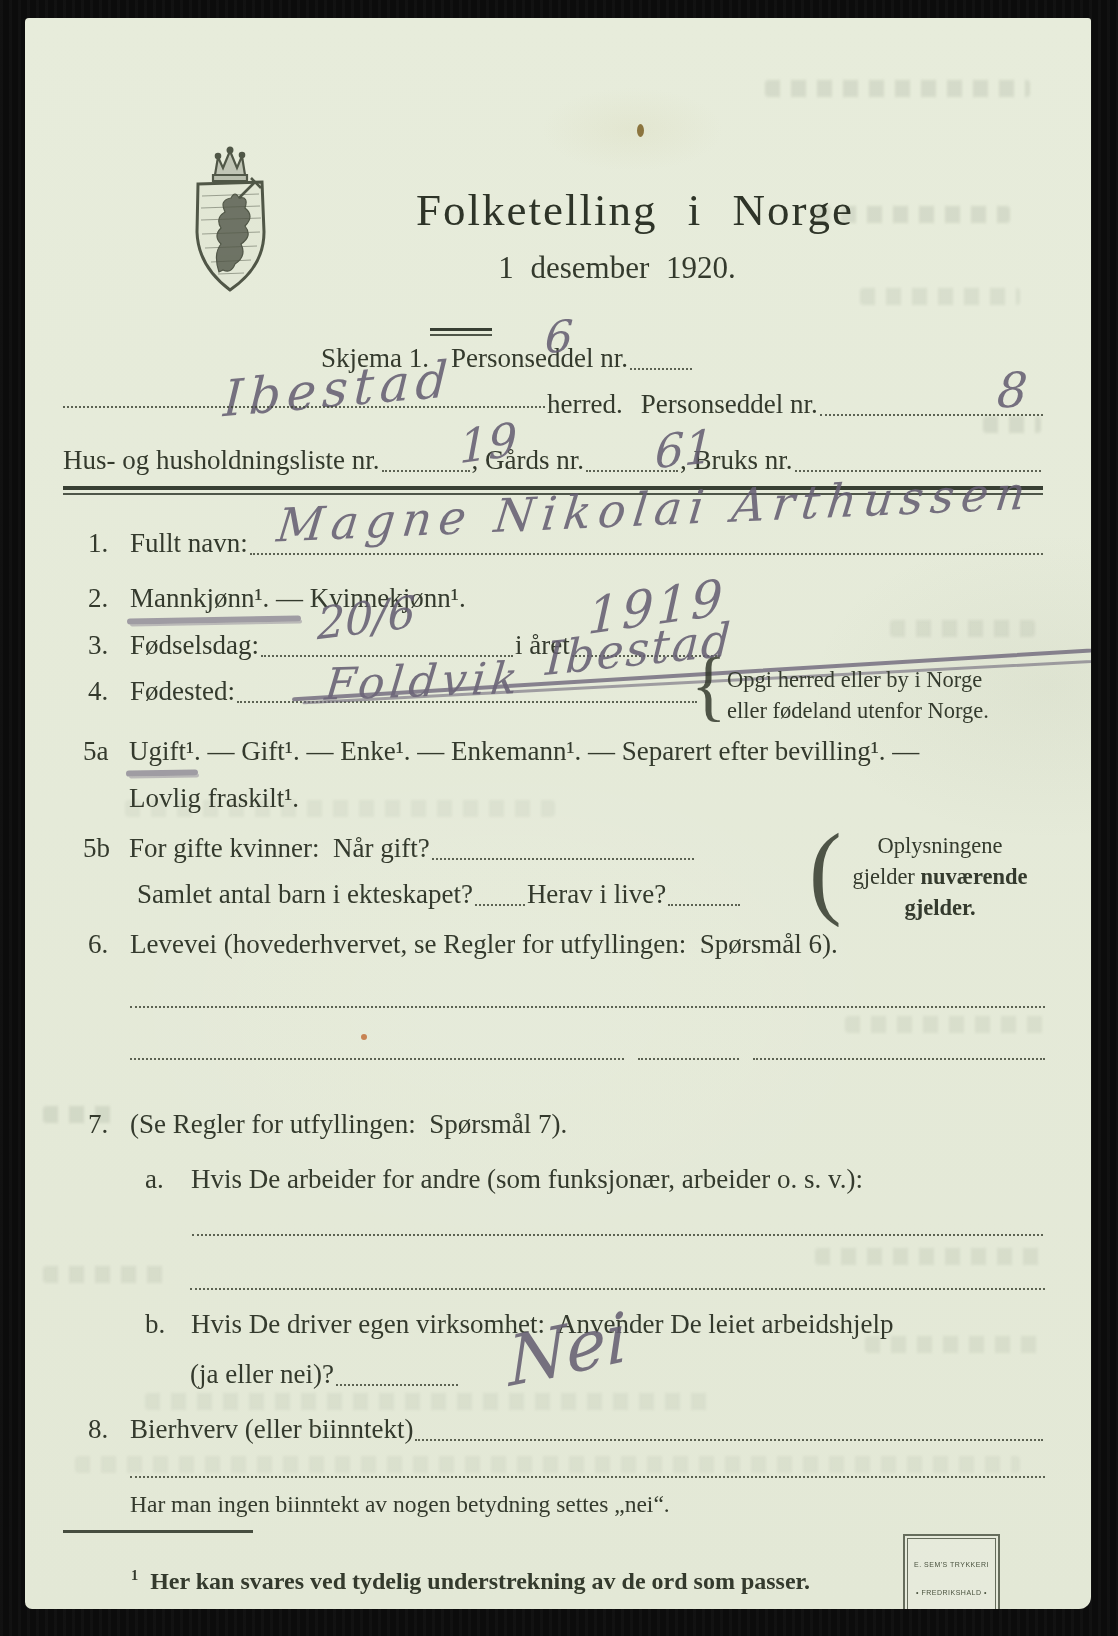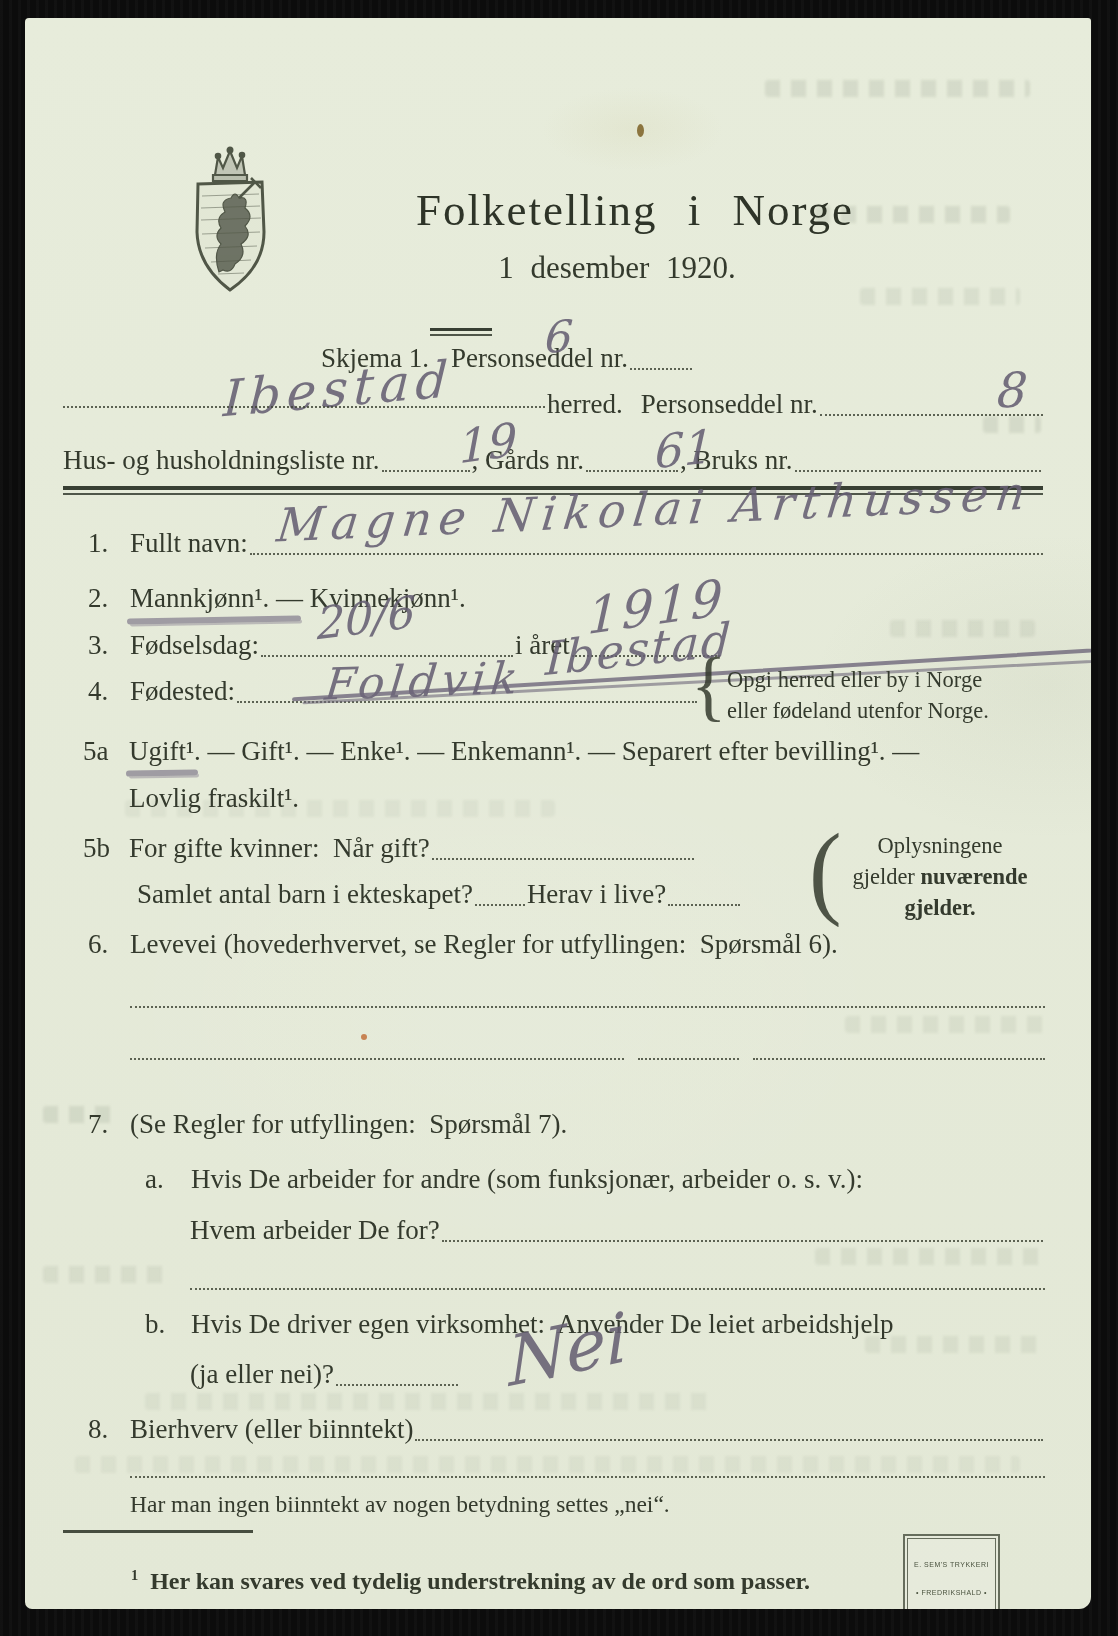--- a/index.html
+++ b/index.html
@@ -205,21 +205,20 @@
 
     <div class="row" style="left:63px;top:1090px;">
       <span class="num">7.</span>
       <span>(Se Regler for utfyllingen:  Spørsmål 7).</span>
     </div>
     <div class="row" style="left:120px;top:1145px;">
       <span class="numw">a.</span>
       <span>Hvis De arbeider for andre (som funksjonær, arbeider o. s. v.):</span>
     </div>
     <div class="row" style="left:165px;top:1196px;width:855px;">
-      <span>Hvem arbeider De for?</span>
       <span class="dots grow"></span>
     </div>
     <div class="dotline" style="left:165px;top:1270px;width:855px;"></div>
     <div class="row" style="left:120px;top:1290px;">
       <span class="numw">b.</span>
       <span>Hvis De driver egen virksomhet:  Anvender De leiet arbeidshjelp</span>
     </div>
     <div class="row" style="left:165px;top:1340px;">
       <span>(ja eller nei)?</span>
       <span class="dots" style="width:122px;"></span>

